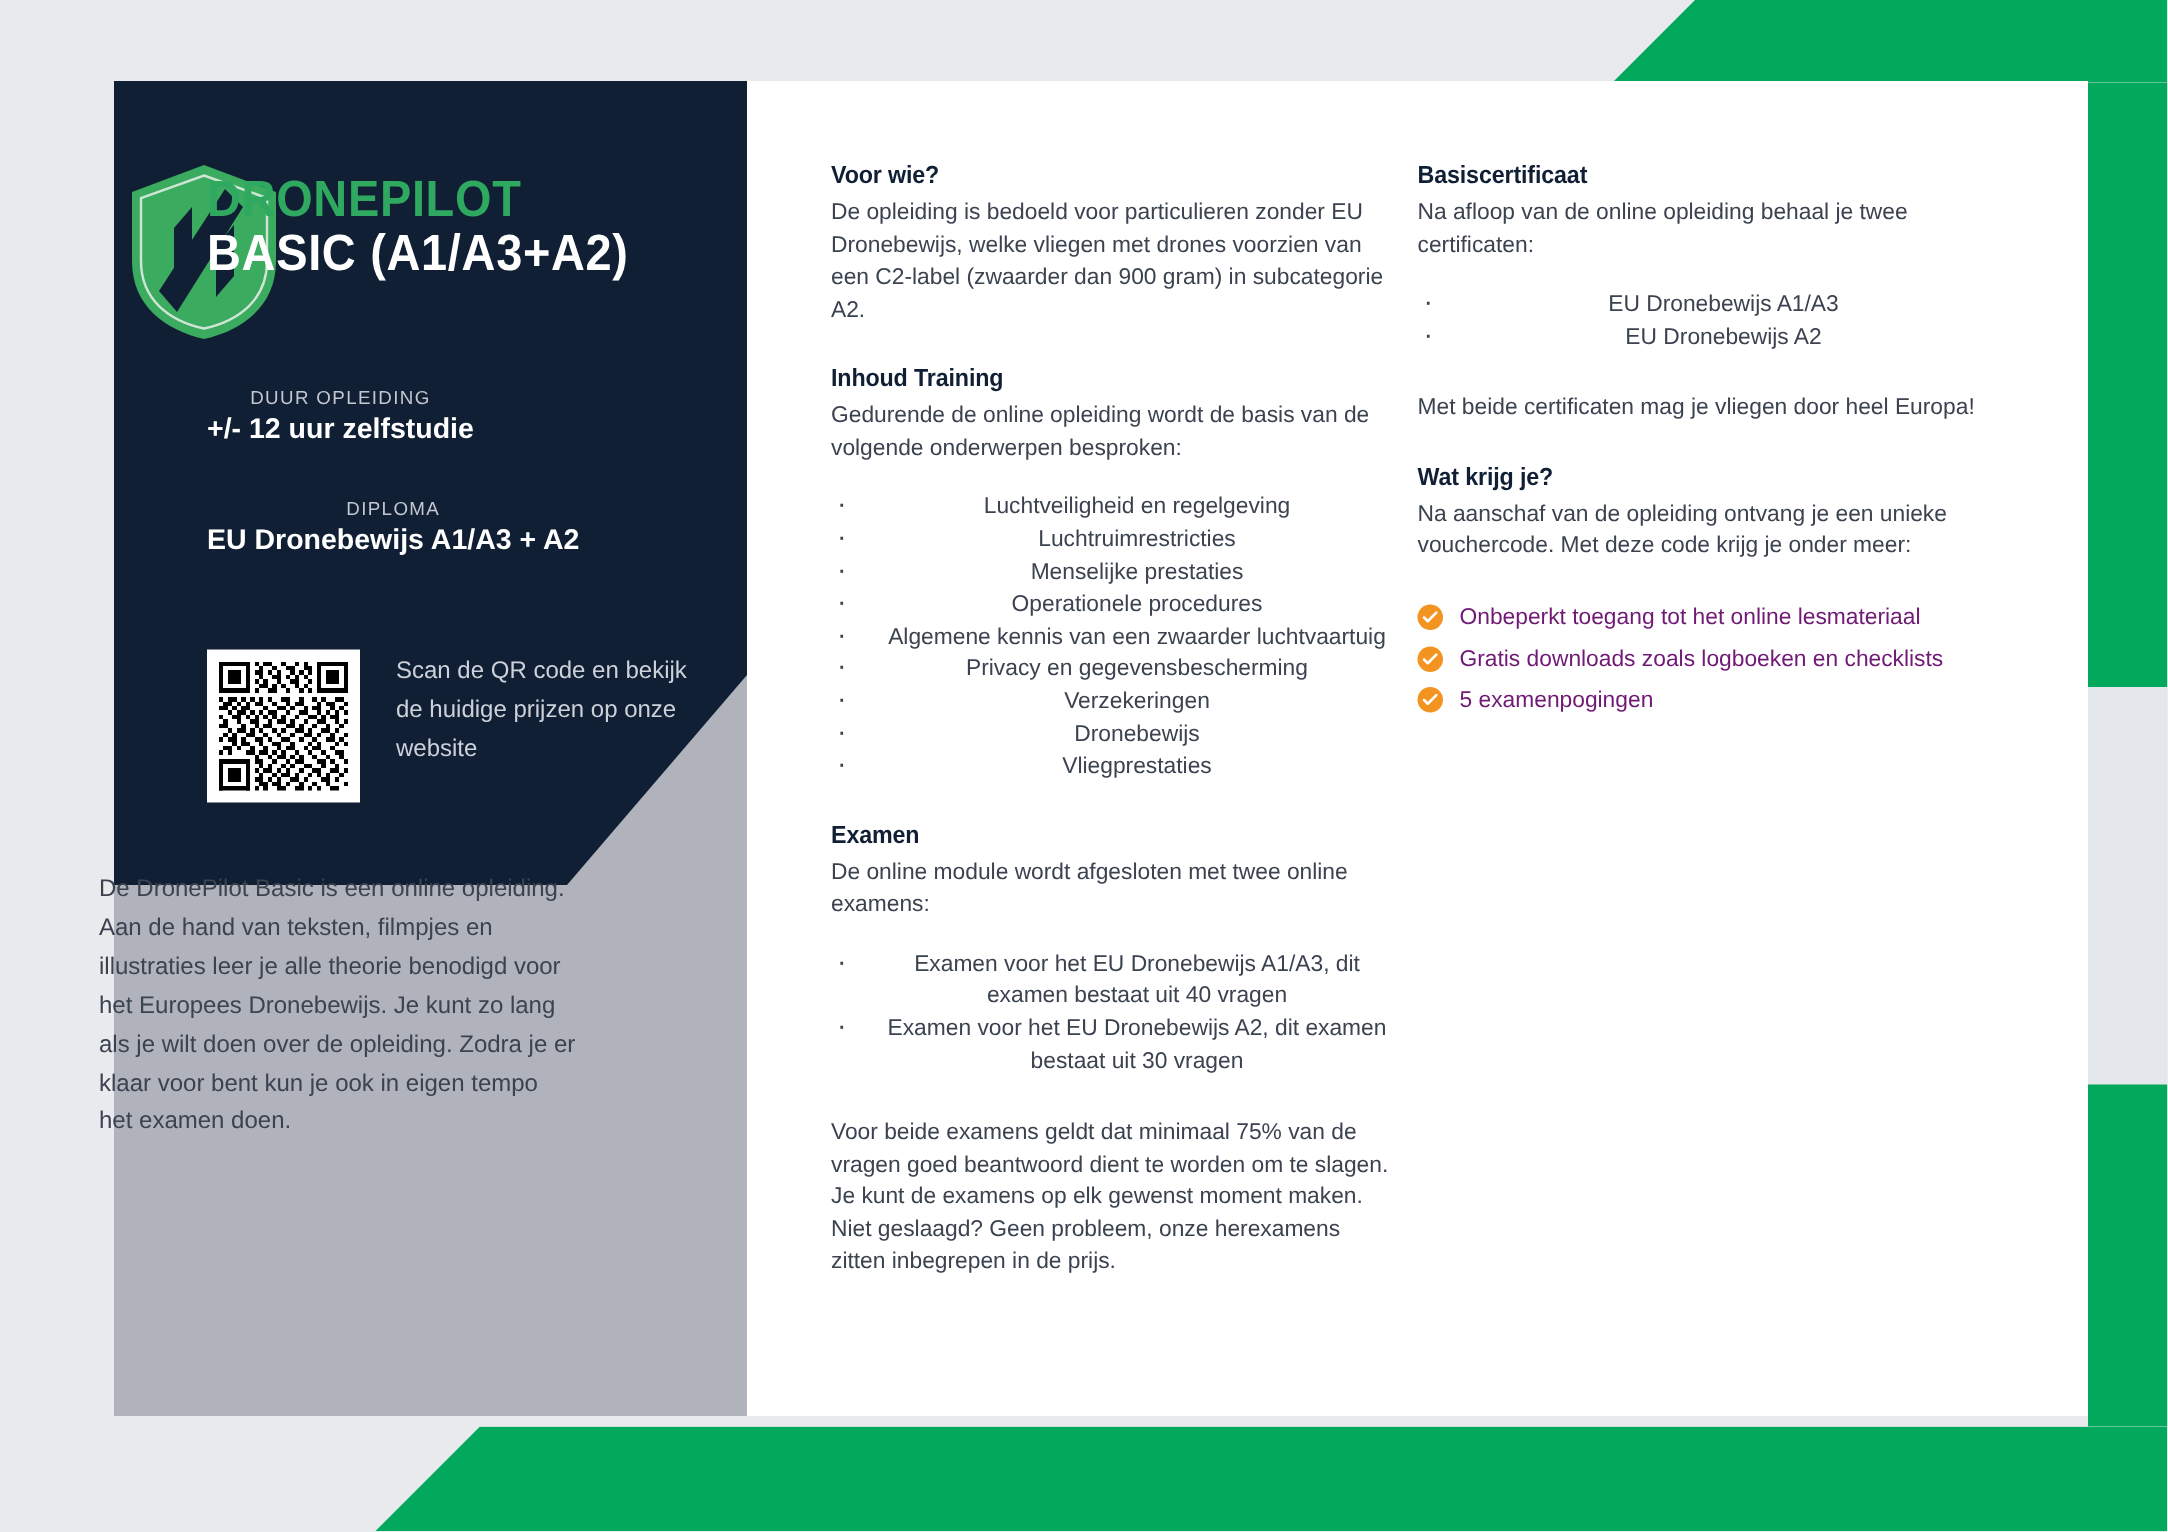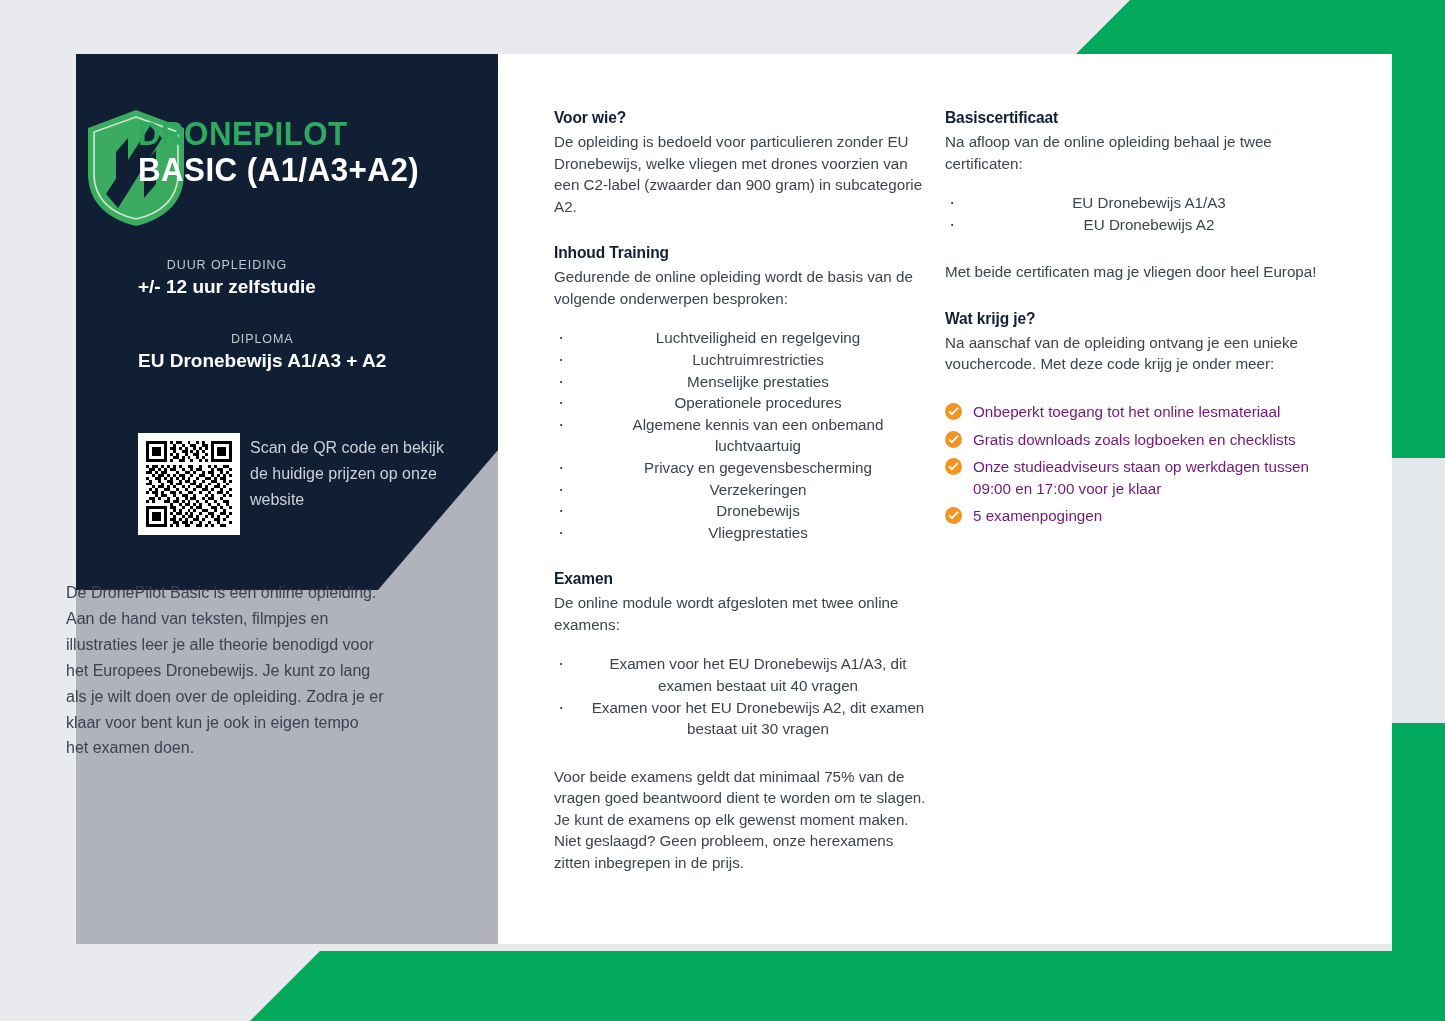--- a/index.html
+++ b/index.html
@@ -128,21 +128,21 @@
   }
   .meta-duur { top: 204px; }
   .meta-diploma { top: 278px; }
 
   
   .qr-block {
     position: absolute;
     left: 62px; top: 375px;
     display: flex;
     align-items: flex-start;
-    gap: 10px;
+    gap: 24px;
     z-index: 6;
   }
   .qr-box {
     width: 102px; height: 102px;
     background: #ffffff;
     padding: 8px;
   }
   .qr-box svg { display: block; width: 100%; height: 100%; }
   .qr-text {
     color: #ccd1da;
@@ -532,21 +532,21 @@
     <h3 class="sec-title">Inhoud Training</h3>
     <p class="sec-body">Gedurende de online opleiding wordt de basis van de volgende onderwerpen besproken:</p>
 
     <div class="gap-md"></div>
 
     <ul class="dotlist">
       <li>Luchtveiligheid en regelgeving</li>
       <li>Luchtruimrestricties</li>
       <li>Menselijke prestaties</li>
       <li>Operationele procedures</li>
-      <li>Algemene kennis van een onbemand luchtvaartuig</li>
+      <li>Algemene kennis van een zwaarder luchtvaartuig</li>
       <li>Privacy en gegevensbescherming</li>
       <li>Verzekeringen</li>
       <li>Dronebewijs</li>
       <li>Vliegprestaties</li>
     </ul>
 
     <div class="gap-lg"></div>
 
     <h3 class="sec-title">Examen</h3>
     <p class="sec-body">De online module wordt afgesloten met twee online examens:</p>
@@ -601,26 +601,18 @@
             </svg>
         </span>
         <span>Gratis downloads zoals logboeken en checklists</span>
       </li>
       <li>
         <span class="chk">
           <svg viewBox="0 0 12 12" xmlns="http://www.w3.org/2000/svg">
               <path d="M1.5 6.2 L4.2 8.9 L10.4 2.6" fill="none" stroke="#fff" stroke-width="1.9" stroke-linecap="round" stroke-linejoin="round"></path>
             </svg>
         </span>
-        <span>Onze studieadviseurs staan op werkdagen tussen 09:00 en 17:00 voor je klaar</span>
-      </li>
-      <li>
-        <span class="chk">
-          <svg viewBox="0 0 12 12" xmlns="http://www.w3.org/2000/svg">
-              <path d="M1.5 6.2 L4.2 8.9 L10.4 2.6" fill="none" stroke="#fff" stroke-width="1.9" stroke-linecap="round" stroke-linejoin="round"></path>
-            </svg>
-        </span>
         <span>5 examenpogingen</span>
       </li>
     </ul>
   </div>
 
 </div>
 
 </body></html>

